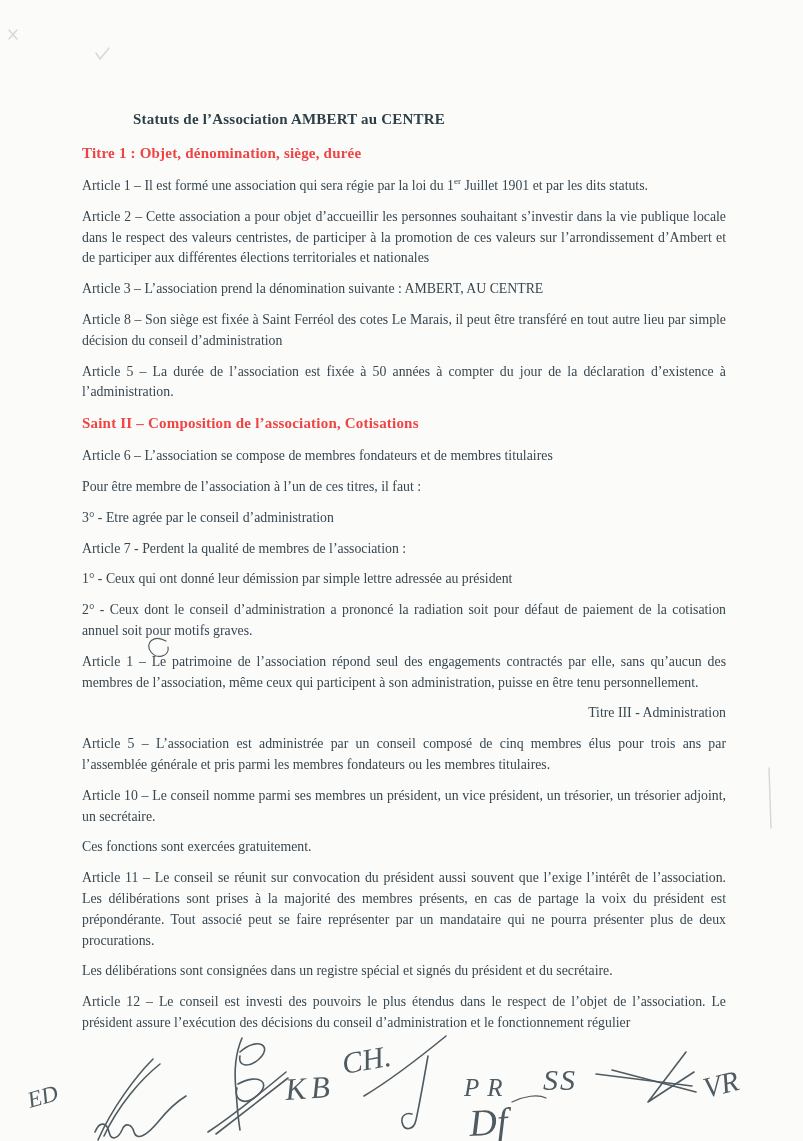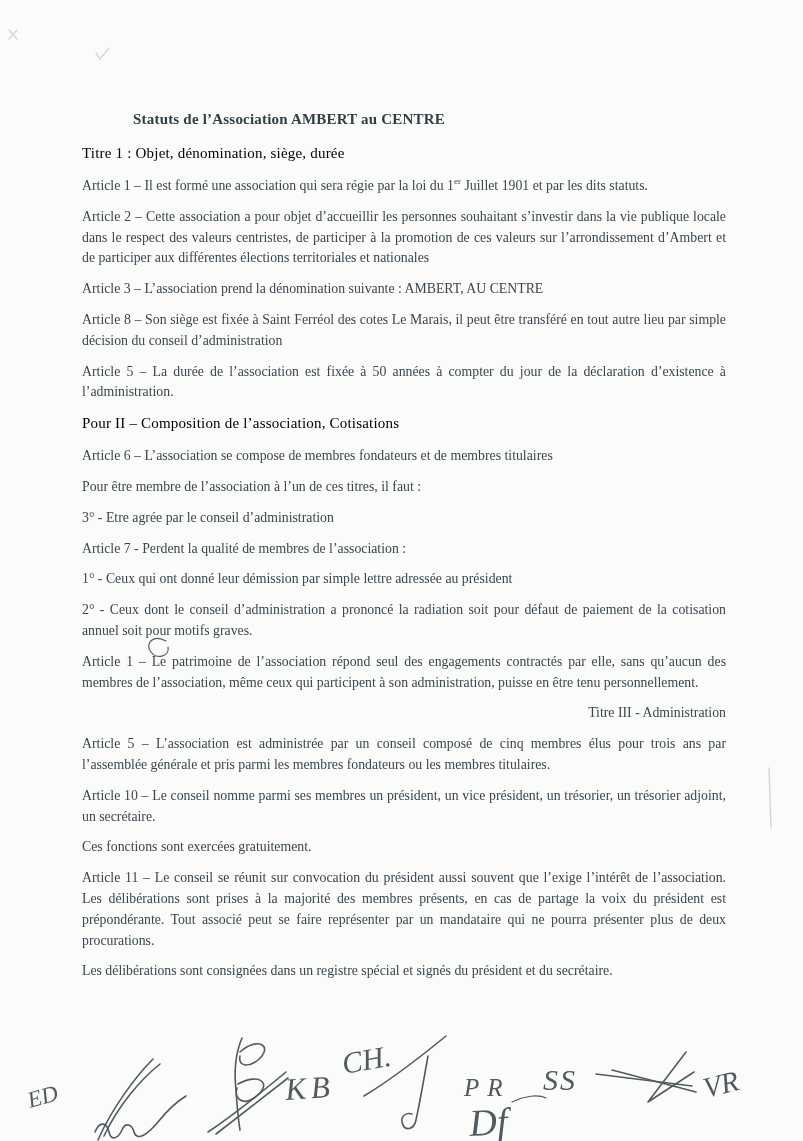--- a/index.html
+++ b/index.html
@@ -12,21 +12,21 @@
   .page{
     position:absolute;inset:0;
     padding:109px 77px 0 82px;
     box-sizing:border-box;
   }
   .doc-title{
     font-size:15px;font-weight:bold;color:#2e3f46;
     margin:0 0 13px 51px;line-height:21px;letter-spacing:.2px;
   }
   .heading{
-    font-size:15px;font-weight:normal;color:#000000;
+    font-size:15px;font-weight:bold;color:#ef4444;
     margin:0 0 12px 0;line-height:21px;letter-spacing:.2px;
   }
   .para{
     font-size:13.8px;line-height:20.8px;margin:0 0 10px 0;
     text-align:justify;
   }
   .plain-title{text-align:right}
   sup{font-size:9px;line-height:0}
   .sig-layer,.artifact-layer{position:absolute;left:0;pointer-events:none}
   .artifact-layer{top:0}
@@ -44,37 +44,38 @@
 
   <h2 class="heading">Titre 1 : Objet, dénomination, siège, durée</h2>
 
   <p class="para"><span>Article 1 – Il est formé une association qui sera régie par la loi du 1</span><sup>er</sup><span> Juillet 1901 et par les dits statuts.</span></p>
 
   <p class="para">Article 2 – Cette association a pour objet d’accueillir les personnes souhaitant s’investir dans la vie publique locale dans le respect des valeurs centristes, de participer à la promotion de ces valeurs sur l’arrondissement d’Ambert et de participer aux différentes élections territoriales et nationales</p>
   <p class="para">Article 3 – L’association prend la dénomination suivante : AMBERT, AU CENTRE</p>
   <p class="para">Article 8 – Son siège est fixée à Saint Ferréol des cotes Le Marais, il peut être transféré en tout autre lieu par simple décision du conseil d’administration</p>
   <p class="para">Article 5 – La durée de l’association est fixée à 50 années à compter du jour de la déclaration d’existence à l’administration.</p>
 
-  <h2 class="heading">Pour II – Composition de l’association, Cotisations</h2>
+  <h2 class="heading">Saint II – Composition de l’association, Cotisations</h2>
 
   <p class="para">Article 6 – L’association se compose de membres fondateurs et de membres titulaires</p>
   <p class="para">Pour être membre de l’association à l’un de ces titres, il faut :</p>
   <p class="para">3° - Etre agrée par le conseil d’administration</p>
   <p class="para">Article 7  - Perdent la qualité de membres de l’association :</p>
   <p class="para">1° - Ceux qui ont donné leur démission par simple lettre adressée au président</p>
   <p class="para">2° - Ceux dont le conseil d’administration a prononcé la radiation soit pour défaut de paiement de la cotisation annuel soit pour motifs graves.</p>
   <p class="para">Article 1 – Le patrimoine de l’association répond seul des engagements contractés par elle, sans qu’aucun des membres de l’association, même ceux qui participent à son administration, puisse en être tenu personnellement.</p>
 
   <p class="para plain-title">Titre III - Administration</p>
 
   <p class="para">Article 5 – L’association est administrée par un conseil composé de cinq membres élus pour trois ans par l’assemblée générale et pris parmi les membres fondateurs ou les membres titulaires.</p>
   <p class="para">Article 10 – Le conseil nomme parmi ses membres un président, un vice président, un trésorier, un trésorier adjoint, un secrétaire.</p>
   <p class="para">Ces fonctions sont exercées gratuitement.</p>
   <p class="para">Article 11 – Le conseil se réunit sur convocation du président aussi souvent que l’exige l’intérêt de l’association. Les délibérations sont prises à la majorité des membres présents, en cas de partage la voix du président est prépondérante. Tout associé peut se faire représenter par un mandataire qui ne pourra présenter plus de deux procurations.</p>
   <p class="para">Les délibérations sont consignées dans un registre spécial et signés du président et du secrétaire.</p>
+  <p class="para">Article 12 – Le conseil est investi des pouvoirs le plus étendus dans le respect de l’objet de l’association. Le président assure l’exécution des décisions du conseil d’administration et le fonctionnement régulier</p>
 </div>
 
 <svg class="artifact-layer" width="803" height="1141" viewBox="0 0 803 1141">
   <path class="faint" d="M9,30 l8,9 M17,30 l-8,9"></path>
   <path class="faint" d="M96,53 l4,6 l9,-11"></path>
   <path class="faint" d="M769,768 L771,828"></path>
   <path class="stroke thin" d="M166,641 c-12,-7 -22,2 -15,11 c6,8 19,4 17,-5" stroke="#4f5b61"></path>
 </svg>
 
 <svg class="sig-layer" width="803" height="119" viewBox="0 0 803 119">

